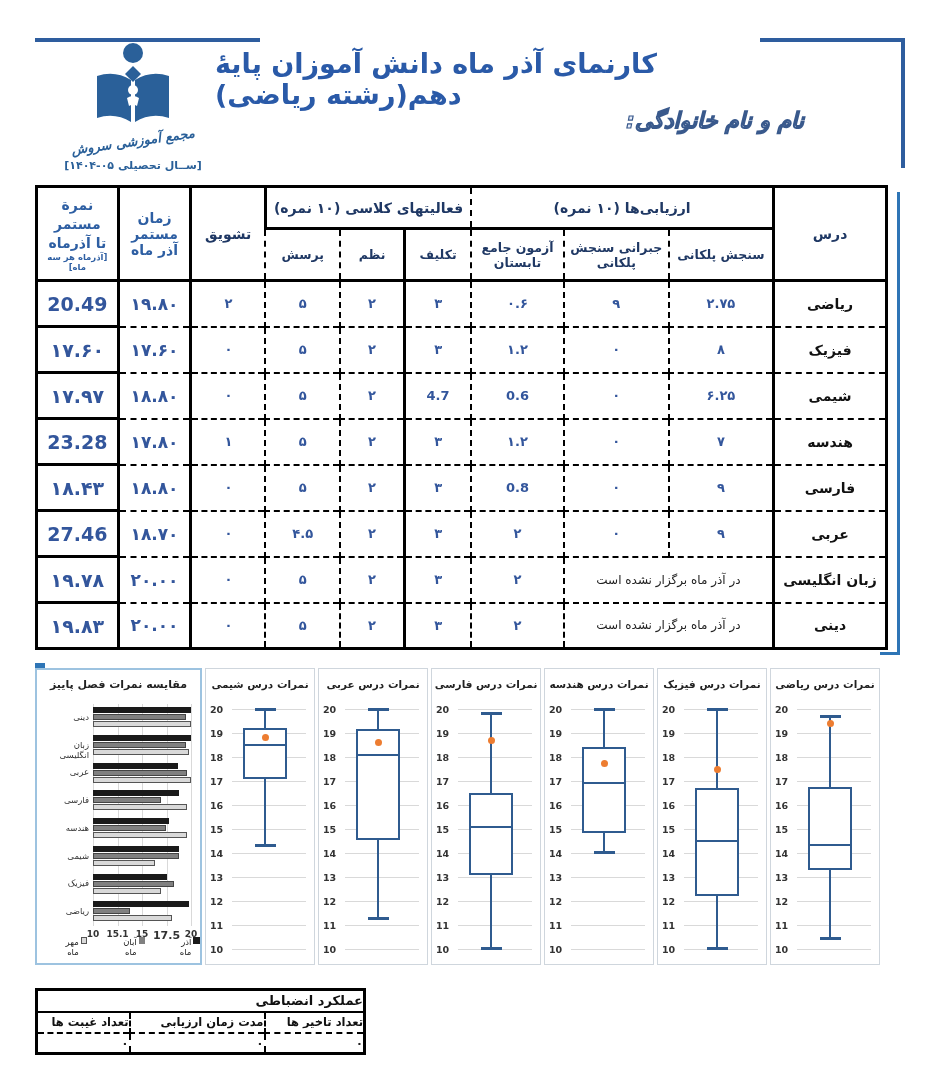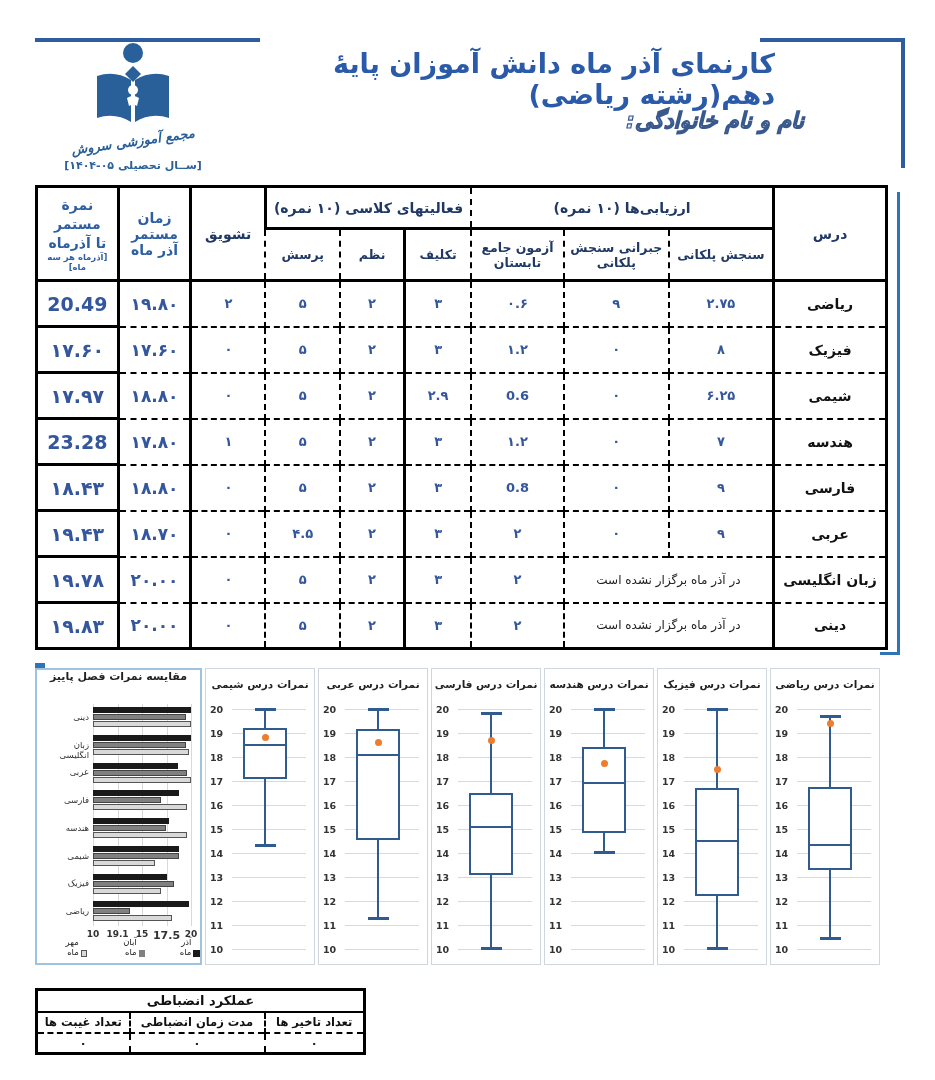--- a/index.html
+++ b/index.html
@@ -8,21 +8,21 @@
 
   
   .accent { position: absolute; background: #2e5d9e; }
   .accent2 { position: absolute; background: #2e75b6; }
 
   
   .logo-wrap { position: absolute; left: 58px; top: 42px; width: 150px; text-align: center; }
   .logo-callig { font-style: italic; font-weight: bold; color: #2a6099; font-size: 13px;
                  transform: rotate(-8deg); margin-top: 2px; }
   .year-label { color: #2a6099; font-weight: bold; font-size: 11px; margin-top: 10px; direction: rtl; }
-  .main-title { position: absolute; left: 215px; top: 48px; width: 560px; text-align: right;
+  .main-title { position: absolute; left: 215px; top: 48px; width: 560px; text-align: left;
                 direction: rtl; color: #2a5aa8; font-weight: bold; font-size: 27px; }
   .name-label { position: absolute; left: 540px; top: 108px; width: 350px; text-align: center;
                 direction: rtl; font-size: 22px; font-weight: bold; font-style: italic;
                 color: #e8eefa; -webkit-text-stroke: 1.2px #39598c; }
 
   
   table.grades { position: absolute; left: 35px; top: 185px; width: 853px;
                  border-collapse: collapse; table-layout: fixed; direction: rtl;
                  border: 3px solid #000; }
   table.grades th, table.grades td { border: 2px dashed #000; text-align: center;
@@ -44,40 +44,40 @@
   td.lesson-name { color: #111; font-weight: bold; font-size: 14px; }
   td.not-held { color: #222; font-size: 12px; }
   tr.datarow { height: 46px; }
 
   
   .charts-row { position: absolute; left: 35px; top: 668px; width: 856px; height: 298px;
                 display: flex; gap: 3px; }
   .bar-panel { width: 167px; height: 297px; border: 2px solid #9dc3e0; background: #fff;
                position: relative; }
   .bar-title { text-align: center; direction: rtl; font-weight: bold; font-size: 11px;
-               color: #222; padding-top: 0; }
+               color: #222; padding-top: 8px; }
   .bar-canvas { position: absolute; left: 6px; top: 34px; width: 155px; height: 240px; }
   .bar-legend { position: absolute; left: 0; bottom: 6px; width: 100%; direction: rtl;
                 display: flex; justify-content: center; gap: 7px; font-size: 8.5px; color: #222; }
-  .legend-item { display: flex; align-items: flex-end; gap: 2px; margin-left: 16px; }
+  .legend-item { display: flex; align-items: flex-start; gap: 2px; margin-left: 16px; }
   .legend-swatch { width: 7px; height: 7px; display: inline-block; }
   .bp-panel { width: 110px; height: 297px; border: 1px solid #cfd6dd; background: #fff;
               position: relative; }
   .bp-title { text-align: center; direction: rtl; font-weight: bold; font-size: 10.5px;
               color: #222; padding-top: 9px; }
   .bp-plot { position: absolute; left: 26px; top: 40px; width: 74px; height: 240px; }
   .bp-ylab { position: absolute; left: 4px; top: 40px; width: 20px; height: 240px; }
   .tick-label { position: absolute; font-size: 9.5px; font-weight: bold; color: #333; }
   .gridline-h { position: absolute; left: 0; width: 100%; height: 1px; background: #d9d9d9; }
 
   
   table.disc { position: absolute; left: 35px; top: 988px; width: 328px;
                border-collapse: collapse; table-layout: fixed; direction: rtl;
                border: 3px solid #000; background: #fff; }
-  table.disc th, table.disc td { text-align: center; vertical-align: middle; }
+  table.disc th, table.disc td { text-align: right; vertical-align: middle; }
   .disc-title { font-size: 13px; font-weight: bold; color: #111; height: 22px;
                 border-bottom: 2px solid #000 !important; }
   .disc-h { font-size: 11.5px; font-weight: bold; color: #111; height: 21px;
             border-left: 2px dashed #000; border-bottom: 2px dashed #000; }
   .disc-v { font-size: 12px; font-weight: bold; color: #222; height: 21px;
             border-left: 2px dashed #000; }
 </style>
 </head>
 <body>
 
@@ -163,21 +163,21 @@
         <td class="v">۵</td>
         <td class="c-quiz c-enc v">۰</td>
         <td class="vm">۱۷.۶۰</td>
         <td class="c-cum vc">۱۷.۶۰</td>
       </tr>
       <tr class="datarow">
         <td class="c-lesson lesson-name">شیمی</td>
         <td class="v">۶.۲۵</td>
         <td class="v">۰</td>
         <td class="v">0.6</td>
-        <td class="c-summer v">۲.۹</td>
+        <td class="c-summer v">4.7</td>
         <td class="v">۲</td>
         <td class="v">۵</td>
         <td class="c-quiz c-enc v">۰</td>
         <td class="vm">۱۸.۸۰</td>
         <td class="c-cum vc">۱۷.۹۷</td>
       </tr>
       <tr class="datarow">
         <td class="c-lesson lesson-name">هندسه</td>
         <td class="v">۷</td>
         <td class="v">۰</td>
@@ -204,21 +204,21 @@
       <tr class="datarow">
         <td class="c-lesson lesson-name">عربی</td>
         <td class="v">۹</td>
         <td class="v">۰</td>
         <td class="v">۲</td>
         <td class="c-summer v">۳</td>
         <td class="v">۲</td>
         <td class="v">۴.۵</td>
         <td class="c-quiz c-enc v">۰</td>
         <td class="vm">۱۸.۷۰</td>
-        <td class="c-cum vc">۱۹.۴۳</td>
+        <td class="c-cum vc">27.46</td>
       </tr>
       <tr class="datarow">
         <td class="c-lesson lesson-name">زبان انگلیسی</td>
         <td class="not-held" colspan="2">در آذر ماه برگزار نشده است</td>
         <td class="v">۲</td>
         <td class="c-summer v">۳</td>
         <td class="v">۲</td>
         <td class="v">۵</td>
         <td class="c-quiz c-enc v">۰</td>
         <td class="vm">۲۰.۰۰</td>
@@ -238,21 +238,21 @@
     </tbody>
 </table>
 
 <div class="charts-row" id="charts-row">
   <div class="bar-panel" id="bar-panel">
     <div class="bar-title">مقایسه نمرات فصل پاییز</div>
     <div class="bar-canvas" id="bar-canvas">
         <div style="position: absolute; left: 50px; top: 0px; width: 1px; height: 222px; background: rgb(217, 217, 217);"></div>
         <div style="position: absolute; left: 50px; top: 225px; transform: translateX(-50%); font-size: 9px; font-weight: bold; color: rgb(51, 51, 51);">10</div>
         <div style="position: absolute; left: 74.5px; top: 0px; width: 1px; height: 222px; background: rgb(217, 217, 217);"></div>
-        <div style="position: absolute; left: 74.5px; top: 225px; transform: translateX(-50%); font-size: 9px; font-weight: bold; color: rgb(51, 51, 51);">19.1</div>
+        <div style="position: absolute; left: 74.5px; top: 225px; transform: translateX(-50%); font-size: 9px; font-weight: bold; color: rgb(51, 51, 51);">15.1</div>
         <div style="position: absolute; left: 99px; top: 0px; width: 1px; height: 222px; background: rgb(217, 217, 217);"></div>
         <div style="position: absolute; left: 99px; top: 225px; transform: translateX(-50%); font-size: 9px; font-weight: bold; color: rgb(51, 51, 51);">15</div>
         <div style="position: absolute; left: 123.5px; top: 0px; width: 1px; height: 222px; background: rgb(217, 217, 217);"></div>
         <div style="position: absolute; left: 123.5px; top: 225px; transform: translateX(-50%); font-size: 11px; font-weight: bold; color: rgb(51, 51, 51);">17.5</div>
         <div style="position: absolute; left: 148px; top: 0px; width: 1px; height: 222px; background: rgb(217, 217, 217);"></div>
         <div style="position: absolute; left: 148px; top: 225px; transform: translateX(-50%); font-size: 9px; font-weight: bold; color: rgb(51, 51, 51);">20</div>
         <div style="position: absolute; left: 0px; top: 7.875px; width: 46px; text-align: right; direction: rtl; font-size: 8.5px; color: rgb(51, 51, 51);">دینی</div>
         <div style="position: absolute; left: 50px; top: 3px; width: 98px; height: 6px; background: rgb(26, 26, 26);"></div>
         <div style="position: absolute; left: 50px; top: 10px; width: 93.1px; height: 6px; background: rgb(128, 128, 128); border: 0.5px solid rgb(68, 68, 68);"></div>
         <div style="position: absolute; left: 50px; top: 17px; width: 98px; height: 6px; background: rgb(217, 217, 217); border: 1px solid rgb(85, 85, 85);"></div>
@@ -523,21 +523,21 @@
       <col style="width:100px">
       <col style="width:135px">
       <col style="width:93px">
     </colgroup>
   <tbody>
       <tr>
     <th colspan="3" class="disc-title">عملکرد انضباطی</th>
   </tr>
   <tr>
     <th class="disc-h">تعداد تاخیر ها</th>
-    <th class="disc-h">مدت زمان انضباطی</th>
+    <th class="disc-h">مدت زمان ارزیابی</th>
     <th class="disc-h">تعداد غیبت ها</th>
   </tr>
   <tr>
     <td class="disc-v">۰</td>
     <td class="disc-v">۰</td>
     <td class="disc-v">۰</td>
   </tr>
 </tbody>
   </table>
 

